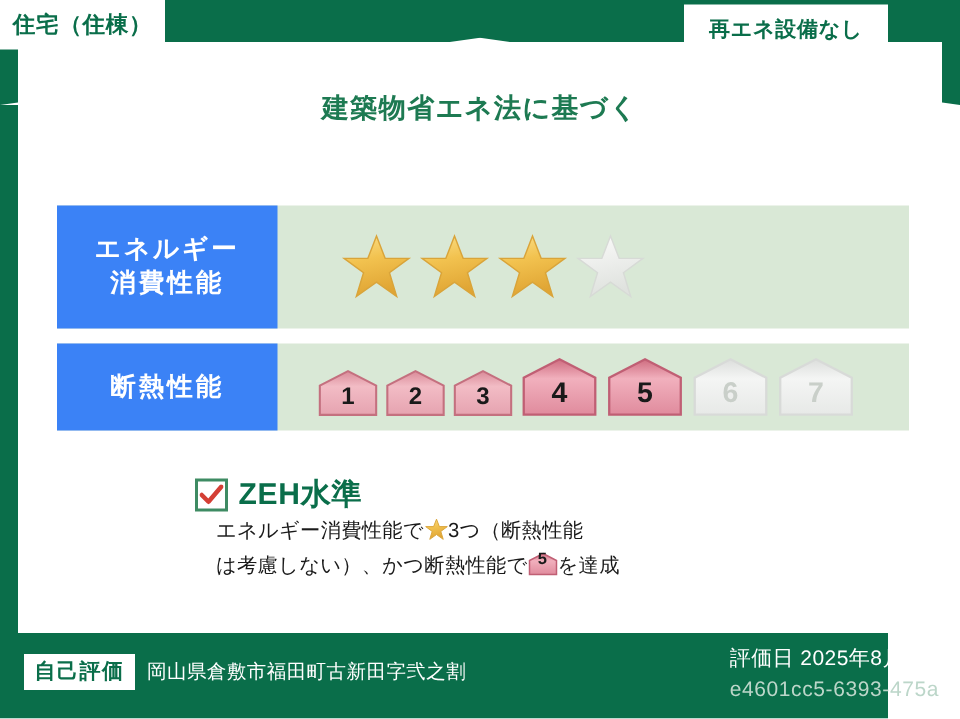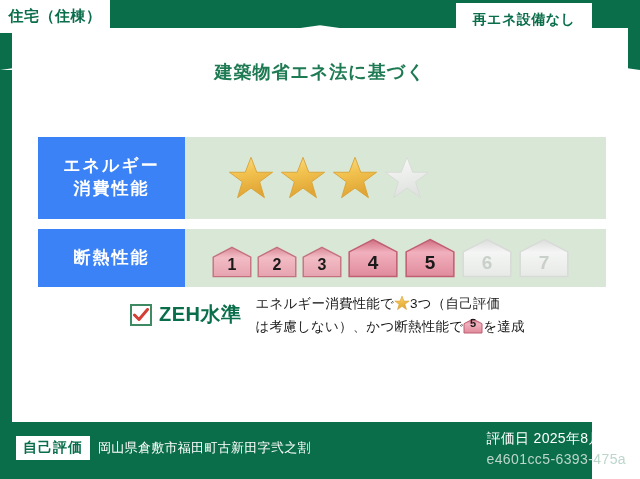--- a/index.html
+++ b/index.html
@@ -117,22 +117,22 @@
   }
   .badge.b-small { width: 42px; height: 32px; }
   .badge.b-small span { font-size: 16px; bottom: 16%; }
   .badge.b-large { width: 54px; height: 40px; }
   .badge.b-large span { font-size: 19px; bottom: 16%; }
   .badge.b-empty span { color: #c9cfc9; }
 
   
   .zeh-wrap {
     position: absolute;
-    left: 118px; top: 265px; width: 480px;
-    display: flex; align-items: flex-start;
+    left: 118px; top: 280px; width: 480px;
+    display: flex; align-items: flex-start; flex-direction: column;
   }
   .zeh-badge {
     display: flex; align-items: center; gap: 7px;
     flex: 0 0 auto;
     padding-top: 8px;
   }
   .zeh-check {
     width: 22px; height: 22px;
     border: 2px solid #3e8b63;
     background: #ffffff;
@@ -316,21 +316,21 @@
           <div class="zeh-check">
             <svg width="16" height="14" viewBox="0 0 16 14">
               <polyline points="1.5,7 6,11.5 14.5,1.5" fill="none" stroke="#d43f35" stroke-width="3" stroke-linecap="round" stroke-linejoin="round"></polyline>
             </svg>
           </div>
           <div class="zeh-label">ZEH水準</div>
         </div>
         <div class="zeh-text">
           <span>エネルギー消費性能で</span><svg class="inline-star" viewBox="0 0 100 100">
             <polygon points="50,7 62,38 95,38 68,58 78,91 50,71 22,91 32,58 5,38 38,38" fill="url(#gstar)" stroke="#d9a43a" stroke-width="4"></polygon>
-          </svg><span>3つ（自己評価</span><br>
+          </svg><span>3つ（断熱性能</span><br>
           <span>は考慮しない）、かつ断熱性能で</span><span class="inline-badge">
             <svg viewBox="0 0 60 46" width="20" height="16">
               <polygon points="30,2 57,16 57,44 3,44 3,16" fill="url(#gpinkL)" stroke="#c05f74" stroke-width="3"></polygon>
             </svg>
             <span>5</span>
           </span><span>を達成</span>
         </div>
       </div>
 
     </div>

